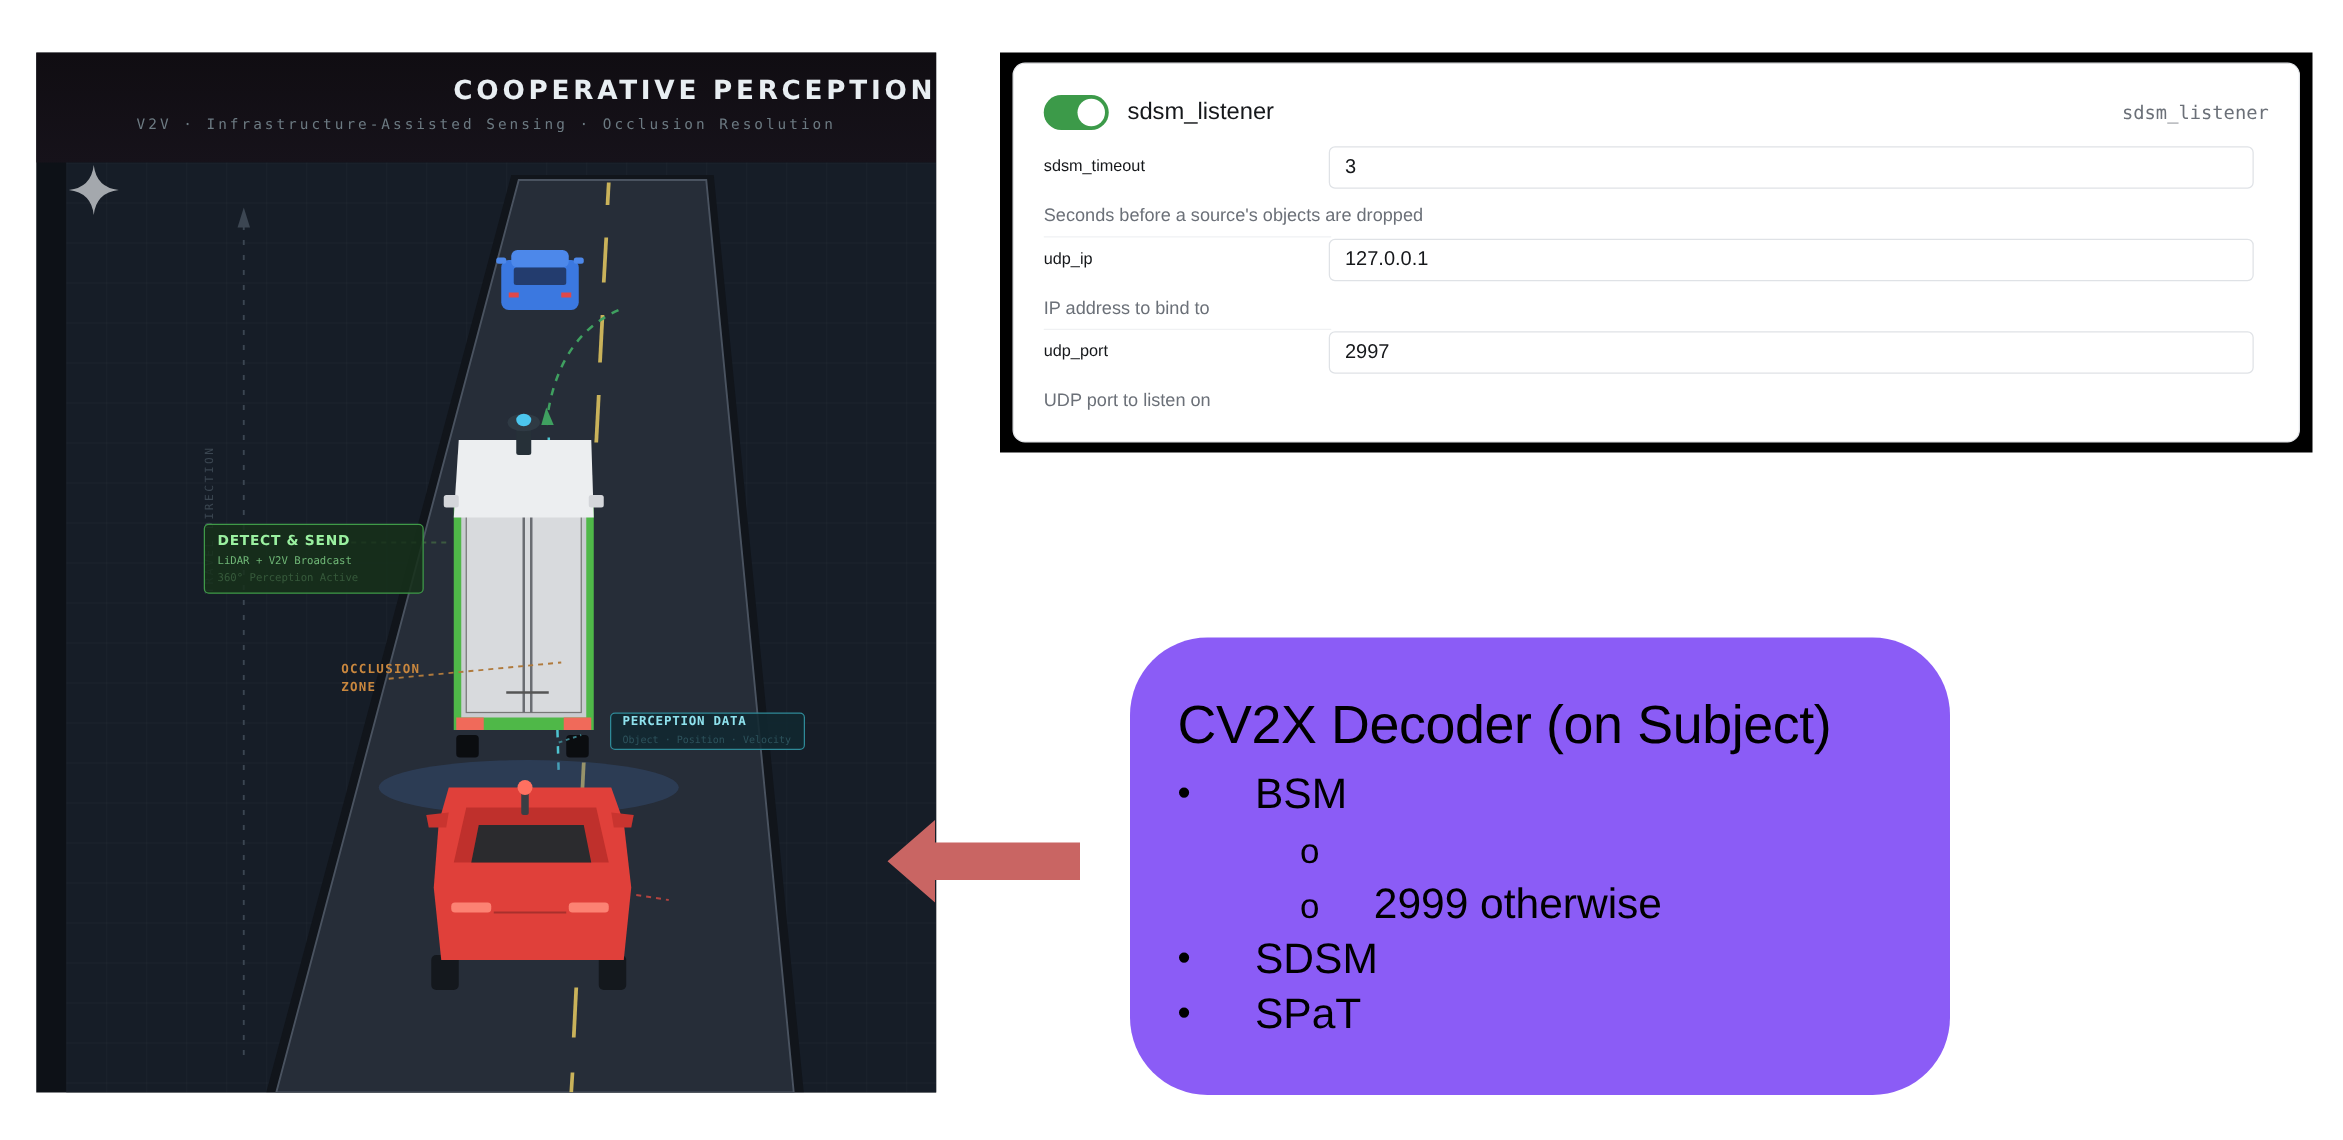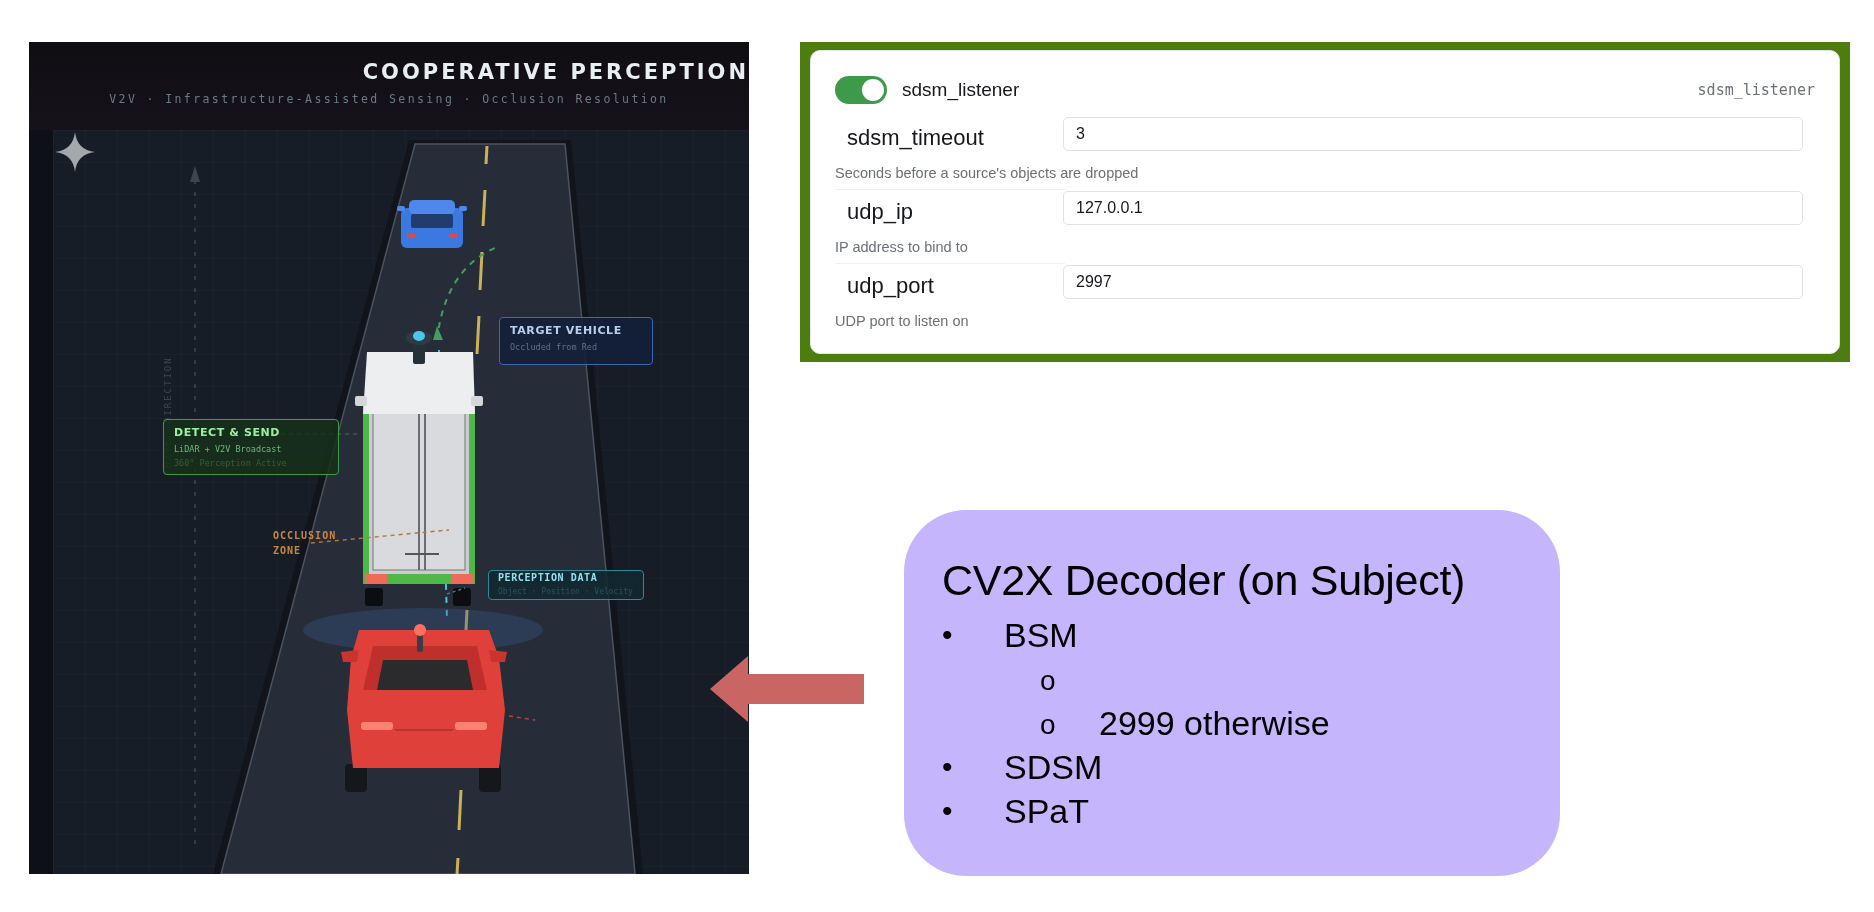--- a/index.html
+++ b/index.html
@@ -60,52 +60,52 @@
     font-family: "DejaVu Sans Mono", monospace; font-weight: bold; font-size: 10px; line-height: 15px; letter-spacing: 1px;
   }
   .travel {
     position: absolute; left: 110px; top: 345px; color: #3a4550; transform: rotate(-90deg); transform-origin: left top;
     font-family: "DejaVu Sans Mono", monospace; font-size: 9px; letter-spacing: 2px; white-space: nowrap;
   }
   .sparkle { position: absolute; left: 676px; top: 778px; }
 
   
   .settings-wrap {
-    position: absolute; left: 800px; top: 42px; width: 1050px; height: 320px; background: #4d7c0f;
+    position: absolute; left: 800px; top: 42px; width: 1050px; height: 320px; background: #000000;
   }
   .card {
     position: absolute; left: 10px; top: 8px; width: 1028px; height: 302px; background: #ffffff;
     border: 1px solid #e3e5e8; border-radius: 10px;
   }
   .card-head { position: absolute; left: 24px; top: 25px; display: flex; align-items: center; }
   .toggle {
     width: 52px; height: 28px; border-radius: 14px; background: #3c9a49; position: relative;
   }
   .toggle .knob {
     position: absolute; right: 3px; top: 3px; width: 22px; height: 22px; border-radius: 50%; background: #ffffff;
   }
   .card-title { margin-left: 15px; font-size: 19px; color: #16181b; font-weight: 500; }
   .card-id {
     position: absolute; right: 24px; top: 30px; color: #6b7078;
     font-family: "DejaVu Sans Mono", monospace; font-size: 15px;
   }
   .field-row { position: absolute; left: 24px; width: 1004px; height: 36px; }
-  .field-label { position: absolute; left: 12px; top: 8px; font-size: 22px; color: #16181b; }
+  .field-label { position: absolute; left: 0; top: 8px; font-size: 13px; color: #16181b; }
   .field-input {
     position: absolute; left: 228px; top: 0; width: 740px; height: 34px; border: 1px solid #dfe2e6;
     border-radius: 5px; font-size: 16px; color: #16181b; padding: 0 12px; box-sizing: border-box;
     font-family: "Liberation Sans", sans-serif; background: #fff; outline: none;
   }
   .field-help { position: absolute; left: 24px; font-size: 14.5px; color: #6b7078; }
   .sep { position: absolute; left: 24px; width: 230px; height: 1px; background: #f0f1f3; }
 
   
   .arrow { position: absolute; left: 706px; top: 652px; }
   .decoder {
-    position: absolute; left: 904px; top: 510px; width: 656px; height: 366px; background: #c4b5fd;
+    position: absolute; left: 904px; top: 510px; width: 656px; height: 366px; background: #8b5cf6;
     border-radius: 62px; color: #000; text-align: right;
   }
   .dec-title { position: absolute; left: 38px; top: 46px; font-size: 43px; font-family: "Liberation Sans", sans-serif; letter-spacing: -0.3px; }
   .dec-item { position: absolute; font-size: 34px; }
   .dec-bullet { position: absolute; left: 38px; font-size: 30px; }
   .dec-circle { position: absolute; left: 136px; font-size: 28px; }
 </style>
 </head>
 <body>
 
@@ -190,24 +190,20 @@
         <line x1="342" y1="600" x2="400" y2="600" stroke="#a8302c" stroke-width="1.5"></line>
         <rect x="364" y="500" width="6" height="22" rx="2" fill="#3a3e44"></rect>
         <circle cx="367" cy="500" r="6" fill="#ff7060"></circle>
       </g>
 
       <line x1="456" y1="586" x2="482" y2="590" stroke="#b3433f" stroke-width="1.5" stroke-dasharray="4 4"></line>
     </svg>
 
     <div class="travel">TRAVEL DIRECTION</div>
 
-    <div class="callout co-target">
-      <div class="ct">TARGET VEHICLE</div>
-      <div class="cs">Occluded from Red</div>
-    </div>
 
     <div class="callout co-detect">
       <div class="ct">DETECT &amp; SEND</div>
       <div class="cs">LiDAR + V2V Broadcast</div>
       <div class="cs2">360° Perception Active</div>
     </div>
 
     <div class="occl">
       <div>OCCLUSION</div>
       <div>ZONE</div>

